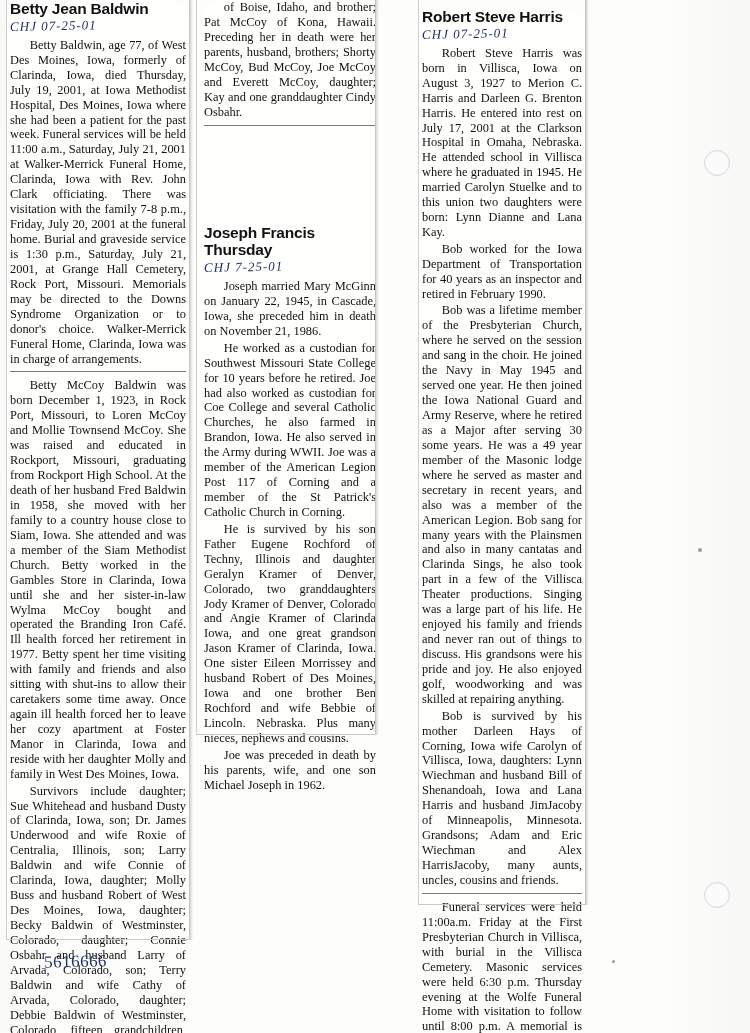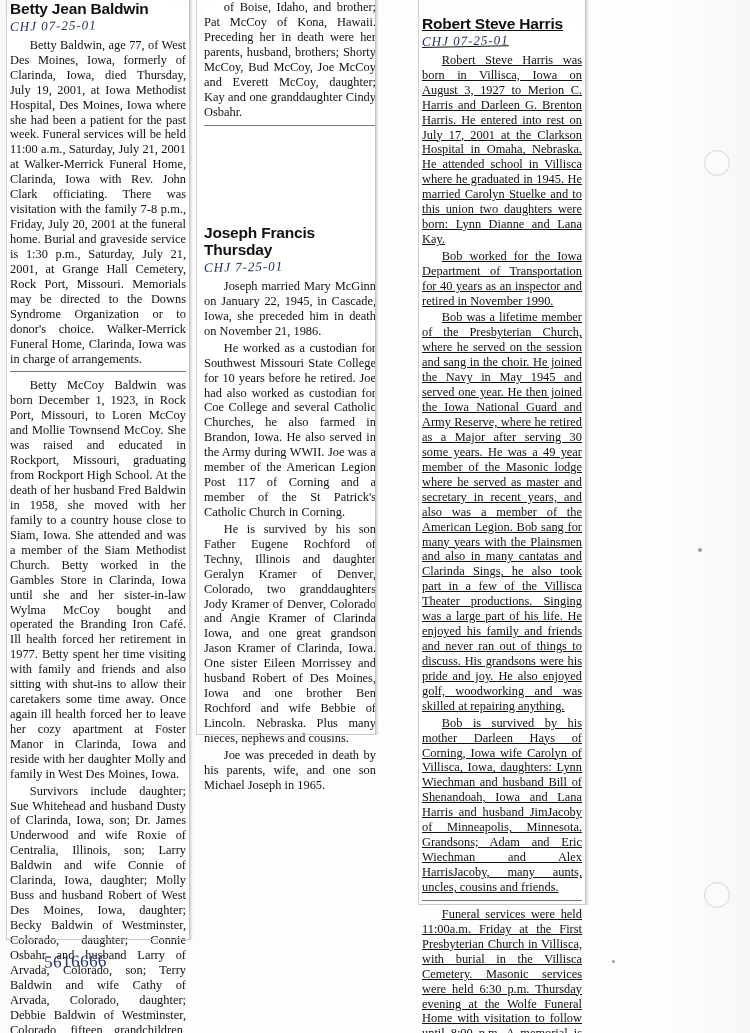--- a/index.html
+++ b/index.html
@@ -27,21 +27,21 @@
   }
   
   .clip {
     position: absolute;
     background: #fffffe;
     box-sizing: border-box;
     border-radius: 24px;
   }
   .col1 { left: 6px;   top: 0px;   width: 184px; height: 940px; }
   .col2 { left: 200px; top: 0px;   width: 180px; height: 735px; }
-  .col3 { left: 418px; top: 15px;   width: 168px; height: 905px; text-decoration: underline; }
+  .col3 { left: 418px; top: 8px;   width: 168px; height: 905px; }
 
   .headline {
     font-family: "Liberation Sans", sans-serif;
     font-weight: bold;
     font-size: 15.5px;
     line-height: 1.15;
     letter-spacing: -0.2px;
     margin: 0 0 1px 0;
   }
 
@@ -131,30 +131,30 @@
   <div class="clip col2">
     <div class="seg-inner">
       <p class="body">of Boise, Idaho, and brother; Pat McCoy of Kona, Hawaii. Preceding her in death were her parents, husband, brothers; Shorty McCoy, Bud McCoy, Joe McCoy and Everett McCoy, daughter; Kay and one granddaughter Cindy Osbahr.</p>
       <hr class="rule">
       <div style="height:92px"></div>
       <div class="headline">Joseph Francis Thursday</div>
       <div class="handwrite">CHJ 7-25-01</div>
       <p class="body">Joseph married Mary McGinn on January 22, 1945, in Cascade, Iowa, she preceded him in death on November 21, 1986.</p>
       <p class="body">He worked as a custodian for Southwest Missouri State College for 10 years before he retired. Joe had also worked as custodian for Coe College and several Catholic Churches, he also farmed in Brandon, Iowa. He also served in the Army during WWII. Joe was a member of the American Legion Post 117 of Corning and a member of the St Patrick's Catholic Church in Corning.</p>
       <p class="body">He is survived by his son Father Eugene Rochford of Techny, Illinois and daughter Geralyn Kramer of Denver, Colorado, two granddaughters Jody Kramer of Denver, Colorado and Angie Kramer of Clarinda Iowa, and one great grandson Jason Kramer of Clarinda, Iowa. One sister Eileen Morrissey and husband Robert of Des Moines, Iowa and one brother Ben Rochford and wife Bebbie of Lincoln. Nebraska. Plus many nieces, nephews and cousins.</p>
-      <p class="body">Joe was preceded in death by his parents, wife, and one son Michael Joseph in 1965.</p>
+      <p class="body">Joe was preceded in death by his parents, wife, and one son Michael Joseph in 1962.</p>
     </div>
   </div>
 
   <div class="clip col3">
     <div class="seg-inner">
       <div class="headline">Robert Steve Harris</div>
       <div class="handwrite">CHJ 07-25-01</div>
       <p class="body">Robert Steve Harris was born in Villisca, Iowa on August 3, 1927 to Merion C. Harris and Darleen G. Brenton Harris. He entered into rest on July 17, 2001 at the Clarkson Hospital in Omaha, Nebraska. He attended school in Villisca where he graduated in 1945. He married Carolyn Stuelke and to this union two daughters were born: Lynn Dianne and Lana Kay.</p>
-      <p class="body">Bob worked for the Iowa Department of Transportation for 40 years as an inspector and retired in November 1990.</p>
+      <p class="body">Bob worked for the Iowa Department of Transportation for 40 years as an inspector and retired in February 1990.</p>
       <p class="body">Bob was a lifetime member of the Presbyterian Church, where he served on the session and sang in the choir. He joined the Navy in May 1945 and served one year. He then joined the Iowa National Guard and Army Reserve, where he retired as a Major after serving 30 some years. He was a 49 year member of the Masonic lodge where he served as master and secretary in recent years, and also was a member of the American Legion. Bob sang for many years with the Plainsmen and also in many cantatas and Clarinda Sings, he also took part in a few of the Villisca Theater productions. Singing was a large part of his life. He enjoyed his family and friends and never ran out of things to discuss. His grandsons were his pride and joy. He also enjoyed golf, woodworking and was skilled at repairing anything.</p>
       <p class="body">Bob is survived by his mother Darleen Hays of Corning, Iowa wife Carolyn of Villisca, Iowa, daughters: Lynn Wiechman and husband Bill of Shenandoah, Iowa and Lana Harris and husband JimJacoby of Minneapolis, Minnesota. Grandsons; Adam and Eric Wiechman and Alex HarrisJacoby, many aunts, uncles, cousins and friends.</p>
       <hr class="rule">
       <p class="body">Funeral services were held 11:00a.m. Friday at the First Presbyterian Church in Villisca, with burial in the Villisca Cemetery. Masonic services were held 6:30 p.m. Thursday evening at the Wolfe Funeral Home with visitation to follow until 8:00 p.m. A memorial is being established.</p>
     </div>
   </div>
 
   <div class="edge-line" style="left:6px;  top:0px; width:1px; height:940px; background:#cfcfcf;"></div>
   <div class="edge-line" style="left:189px;top:0px; width:1px; height:940px; background:#c4c4c4;"></div>
   <div class="edge-line" style="left:196px;top:0px; width:1px; height:735px; background:#cfcfcf;"></div>

